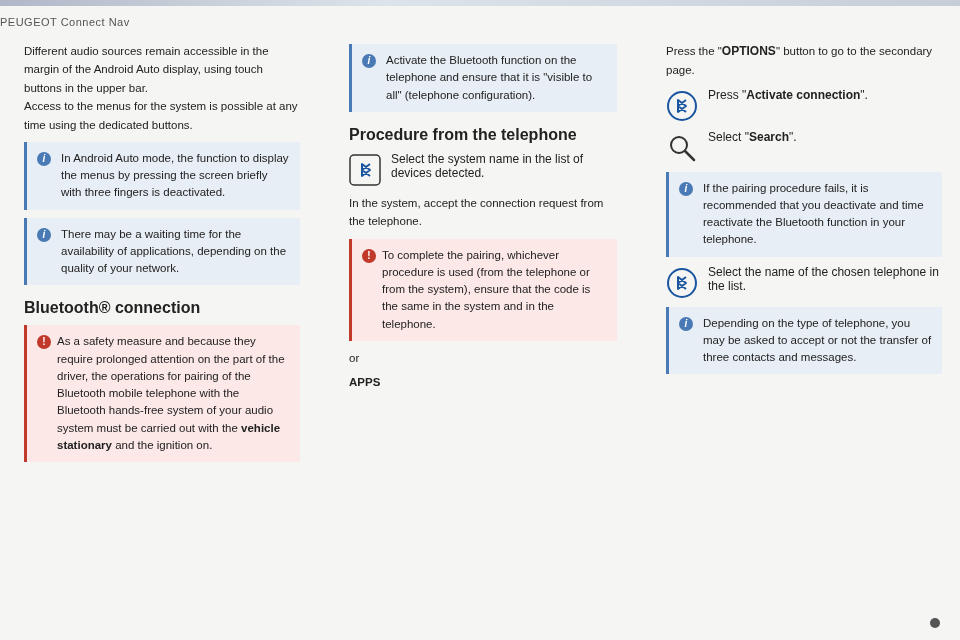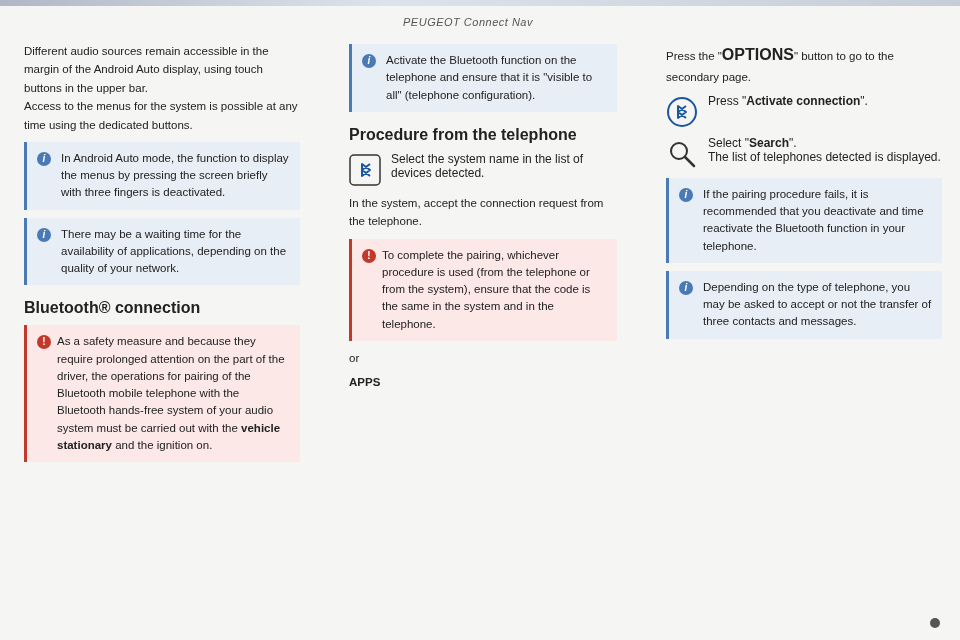--- a/index.html
+++ b/index.html
@@ -6,26 +6,25 @@
     body {
       font-family: Arial, sans-serif;
       font-size: 12px;
       background: #f5f5f3;
       color: #222;
       width: 960px;
       min-height: 640px;
       position: relative;
     }
     .page-header {
-      text-align: center;
+      text-align: left;
       padding: 8px 24px 4px 0;
       font-size: 11px;
       color: #555;
       letter-spacing: 0.5px;
-      font-style: italic;
     }
     .main-content {
       display: flex;
       flex-direction: row;
       padding: 0 16px;
       gap: 17px;
     }
     .col-left {
       width: 300px;
       padding: 4px 16px 4px 8px;
@@ -149,21 +148,21 @@
       height: 10px;
       background: #555;
       border-radius: 50%;
     }
     .top-bar {
       height: 6px;
       background: linear-gradient(to right, #b0b8c8 0%, #dde3ea 40%, #c5cdd8 100%);
       margin-bottom: 2px;
     }
     .options-text strong {
-      font-size: 16px;
+      font-size: 12px;
     }
   </style>
 </head>
 <body>
 
 <div class="top-bar"></div>
 
 <div class="page-header">
   <span>PEUGEOT Connect Nav</span>
 </div>
@@ -260,31 +259,39 @@
 
     <div class="icon-with-text">
       <div class="magnify-icon">
         <svg viewBox="0 0 32 32" xmlns="http://www.w3.org/2000/svg">
           <circle cx="13" cy="13" r="8" fill="none" stroke="#333" stroke-width="2"></circle>
           <line x1="19" y1="19" x2="28" y2="28" stroke="#333" stroke-width="2.5" stroke-linecap="round"></line>
         </svg>
       </div>
       <div>
         <span>Select "<strong>Search</strong>".</span><br>
-        <span>The list of telephones detected is displayed.</span>
       </div>
     </div>
 
     <div class="info-box">
       <div class="info-box-inner">
         <span class="icon-i">i</span>
         <span>If the pairing procedure fails, it is recommended that you deactivate and time reactivate the Bluetooth function in your telephone.</span>
       </div>
     </div>
 
+    <div class="icon-with-text">
+      <div class="bt-icon">
+        <svg viewBox="0 0 32 32" xmlns="http://www.w3.org/2000/svg">
+          <circle cx="16" cy="16" r="14" fill="none" stroke="#1a55a0" stroke-width="2"></circle>
+          <path d="M12 10 L20 16 L12 22 L12 10Z M12 16 L20 10 M12 16 L20 22" fill="none" stroke="#1a55a0" stroke-width="2" stroke-linejoin="round"></path>
+        </svg>
+      </div>
+      <span>Select the name of the chosen telephone in the list.</span>
+    </div>
 
     <div class="info-box">
       <div class="info-box-inner">
         <span class="icon-i">i</span>
         <span>Depending on the type of telephone, you may be asked to accept or not the transfer of three contacts and messages.</span>
       </div>
     </div>
   </div>
 
 </div>

